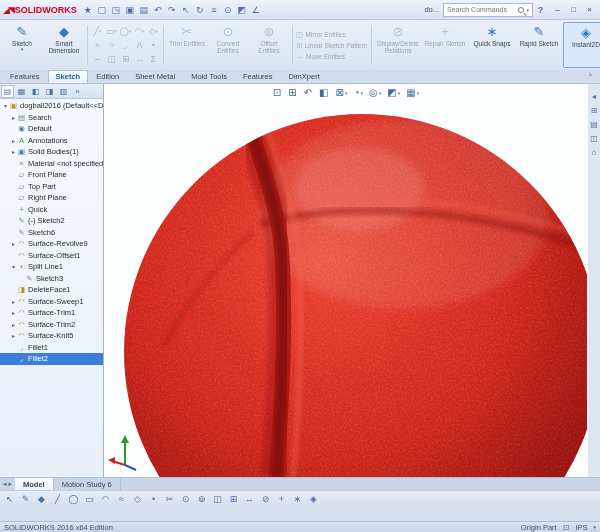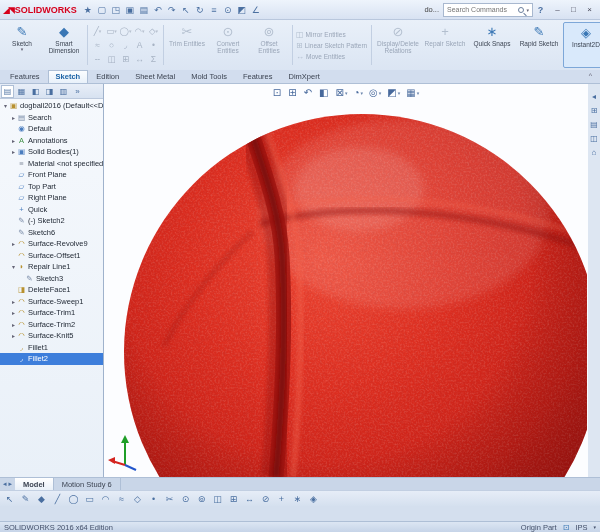--- a/index.html
+++ b/index.html
@@ -398,21 +398,21 @@
 
           <div class="tree-row" style="padding-left: 10px;">
             <span class="tr-arrow"></span>
             <span class="tr-icon" style="color: rgb(184, 145, 47);">◠</span>
             <span class="tr-label">Surface-Offset1</span>
           </div>
 
           <div class="tree-row" style="padding-left: 10px;">
             <span class="tr-arrow">▾</span>
             <span class="tr-icon" style="color: rgb(184, 145, 47);">◗</span>
-            <span class="tr-label">Repair Line1</span>
+            <span class="tr-label">Split Line1</span>
           </div>
 
           <div class="tree-row" style="padding-left: 18px;">
             <span class="tr-arrow"></span>
             <span class="tr-icon" style="color: rgb(107, 127, 158);">✎</span>
             <span class="tr-label">Sketch3</span>
           </div>
 
           <div class="tree-row" style="padding-left: 10px;">
             <span class="tr-arrow"></span>

